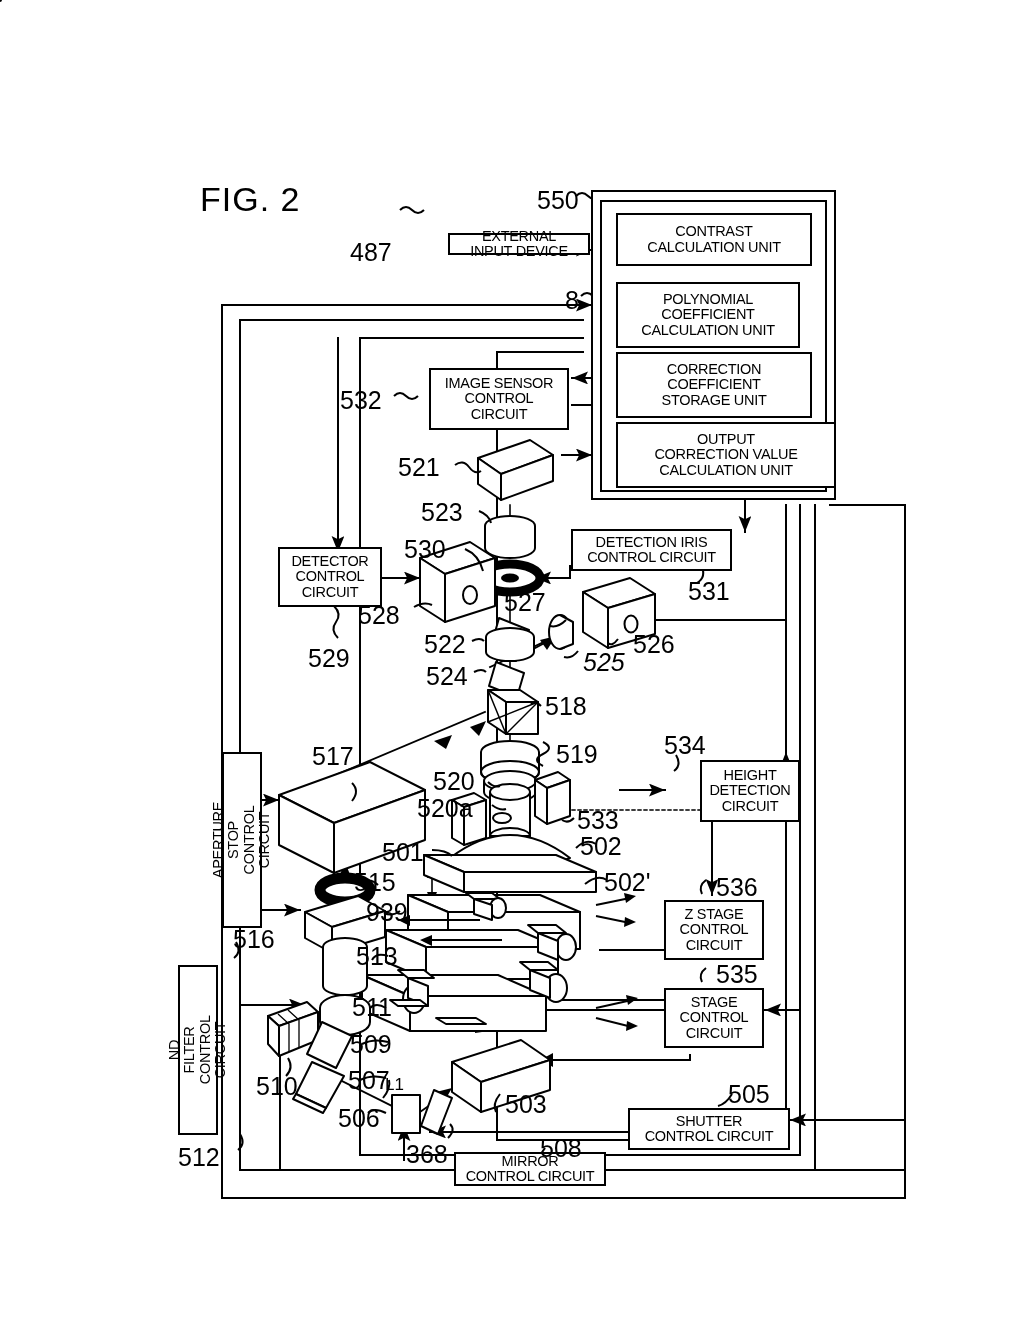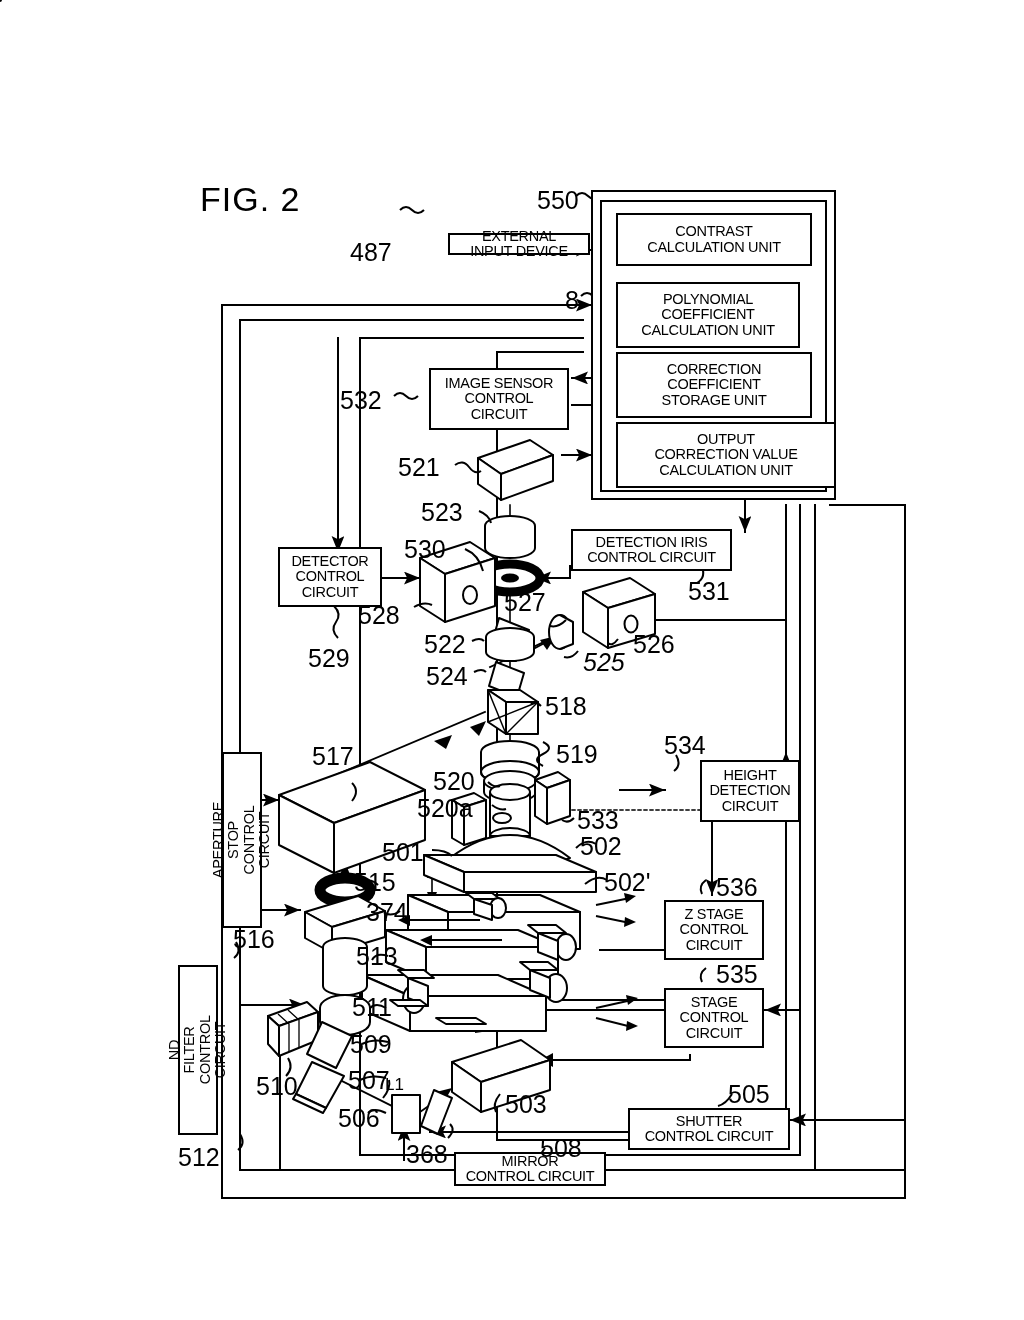--- a/index.html
+++ b/index.html
@@ -462,21 +462,21 @@
   <div class="ref" style="left:556px;top:740px;">519</div>
   <div class="ref" style="left:433px;top:767px;">520</div>
   <div class="ref" style="left:417px;top:794px;">520a</div>
   <div class="ref" style="left:577px;top:806px;">533</div>
   <div class="ref" style="left:664px;top:731px;">534</div>
   <div class="ref" style="left:716px;top:873px;">536</div>
   <div class="ref" style="left:716px;top:960px;">535</div>
   <div class="ref" style="left:312px;top:742px;">517</div>
   <div class="ref" style="left:233px;top:925px;">516</div>
   <div class="ref" style="left:354px;top:868px;">515</div>
-  <div class="ref" style="left:366px;top:898px;">374</div>
+  <div class="ref" style="left:366px;top:898px;">939</div>
   <div class="ref" style="left:356px;top:942px;">513</div>
   <div class="ref" style="left:352px;top:993px;">511</div>
   <div class="ref" style="left:178px;top:1143px;">512</div>
   <div class="ref" style="left:256px;top:1072px;">510</div>
   <div class="ref" style="left:350px;top:1030px;">509</div>
   <div class="ref" style="left:348px;top:1066px;">507</div>
   <div class="ref" style="left:338px;top:1104px;">506</div>
   <div class="ref" style="left:406px;top:1140px;">368</div>
   <div class="ref" style="left:505px;top:1090px;">503</div>
   <div class="ref" style="left:728px;top:1080px;">505</div>

